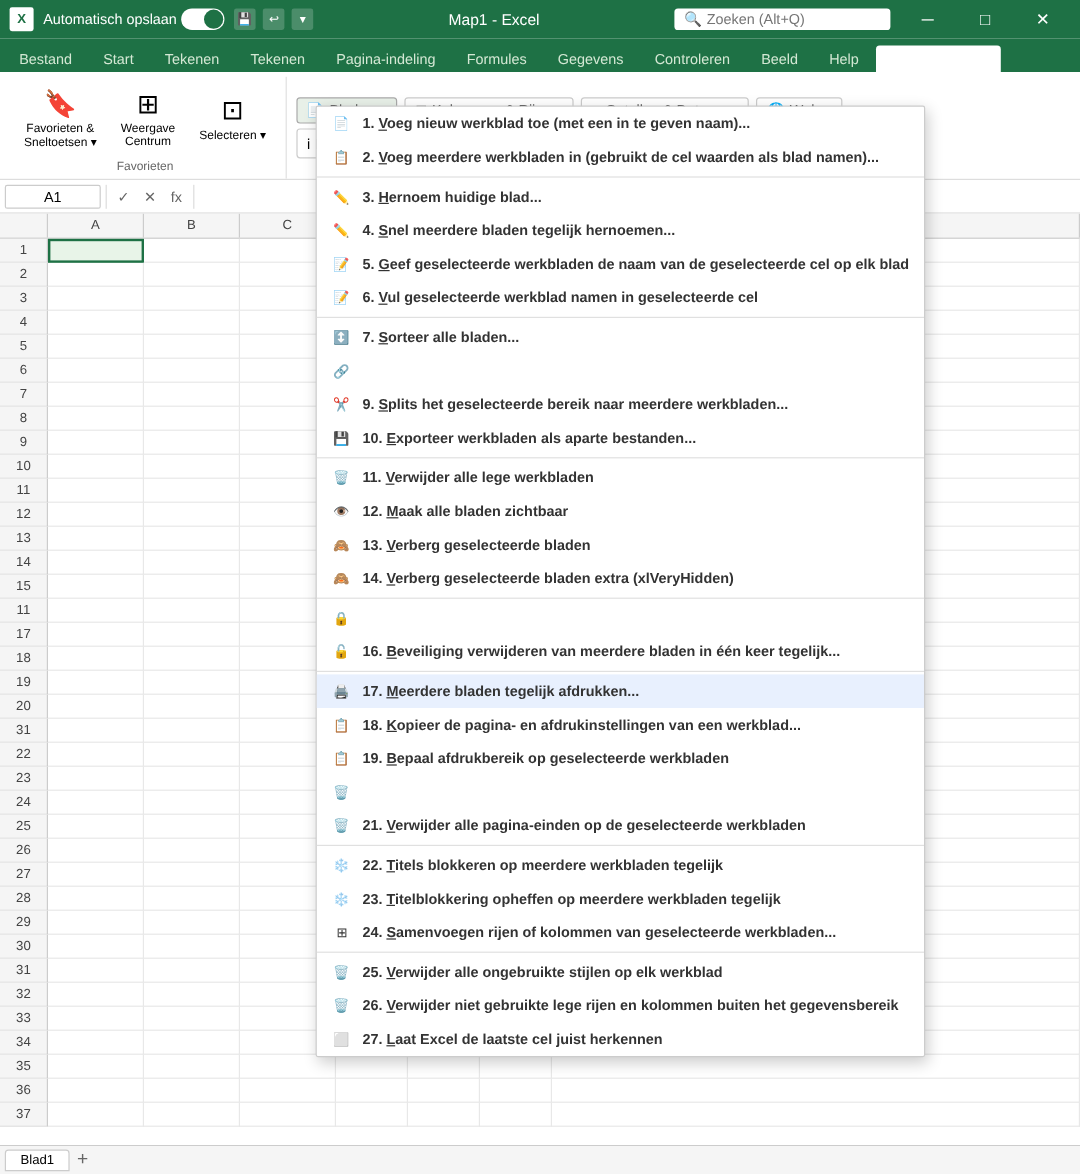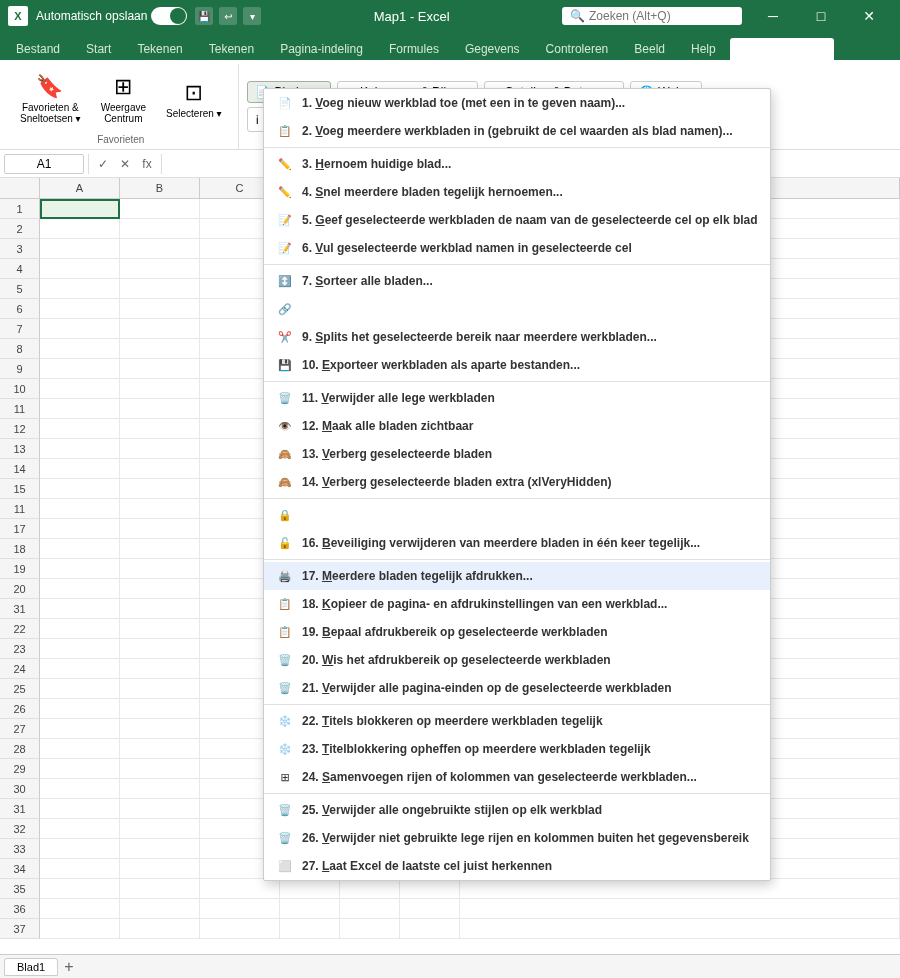--- a/index.html
+++ b/index.html
@@ -725,21 +725,20 @@
     <div class="menu-item">
       <div class="menu-item-icon">📋</div>
       <div class="menu-item-text">18. <u>K</u>opieer de pagina- en afdrukinstellingen van een werkblad...</div>
     </div>
     <div class="menu-item">
       <div class="menu-item-icon">📋</div>
       <div class="menu-item-text">19. <u>B</u>epaal afdrukbereik op geselecteerde werkbladen</div>
     </div>
     <div class="menu-item">
       <div class="menu-item-icon">🗑️</div>
-      <div class="menu-item-text">20. <u>W</u>is het afdrukbereik op geselecteerde werkbladen</div>
     </div>
     <div class="menu-item">
       <div class="menu-item-icon">🗑️</div>
       <div class="menu-item-text">21. <u>V</u>erwijder alle pagina-einden op de geselecteerde werkbladen</div>
     </div>
     <div class="menu-separator"></div>
     <div class="menu-item">
       <div class="menu-item-icon">❄️</div>
       <div class="menu-item-text">22. <u>T</u>itels blokkeren op meerdere werkbladen tegelijk</div>
     </div>

